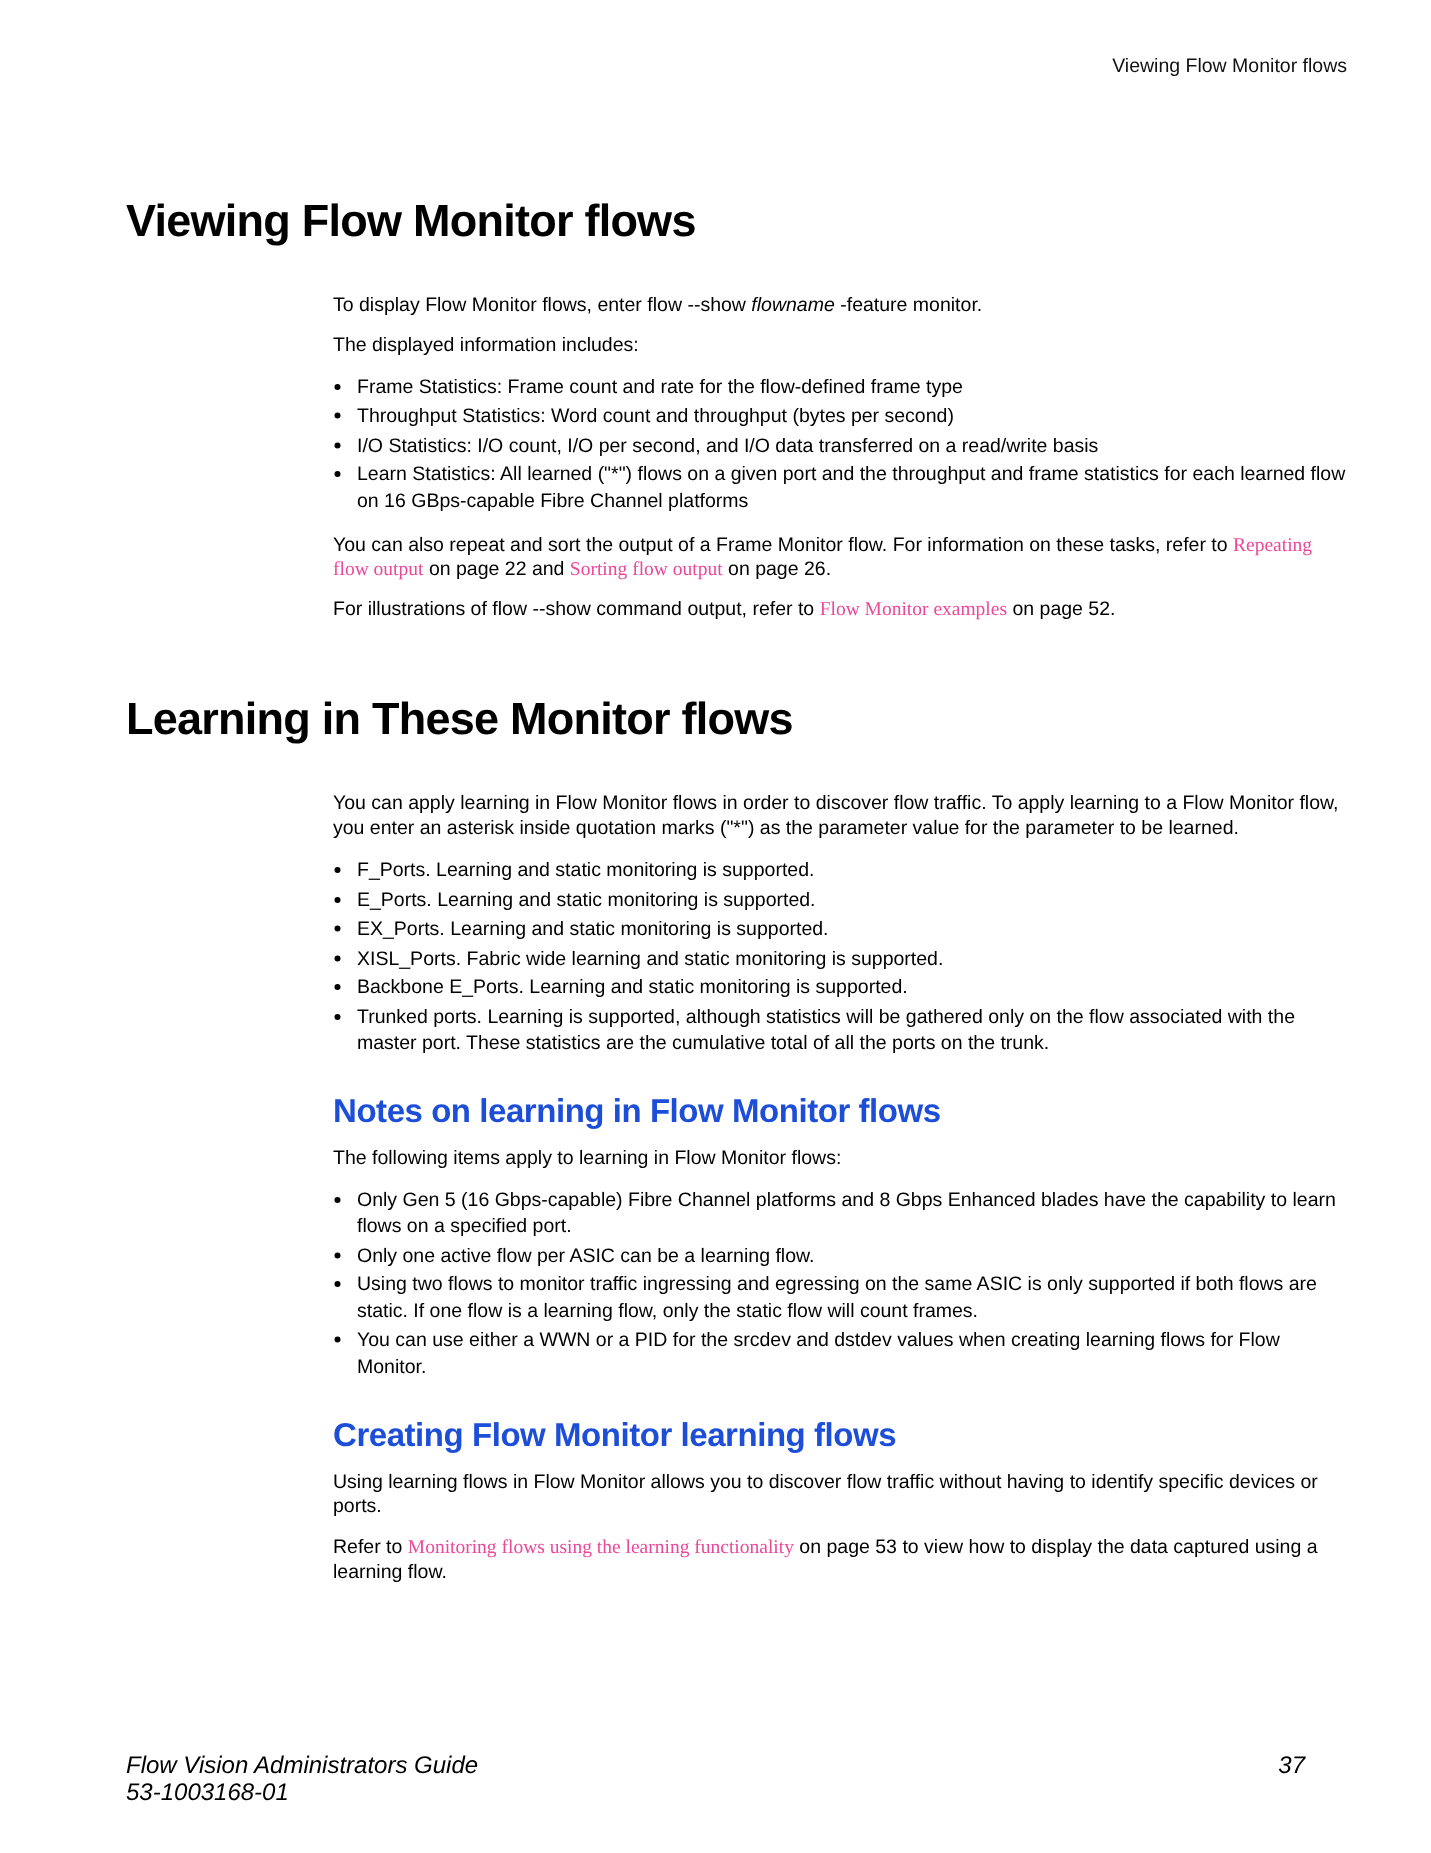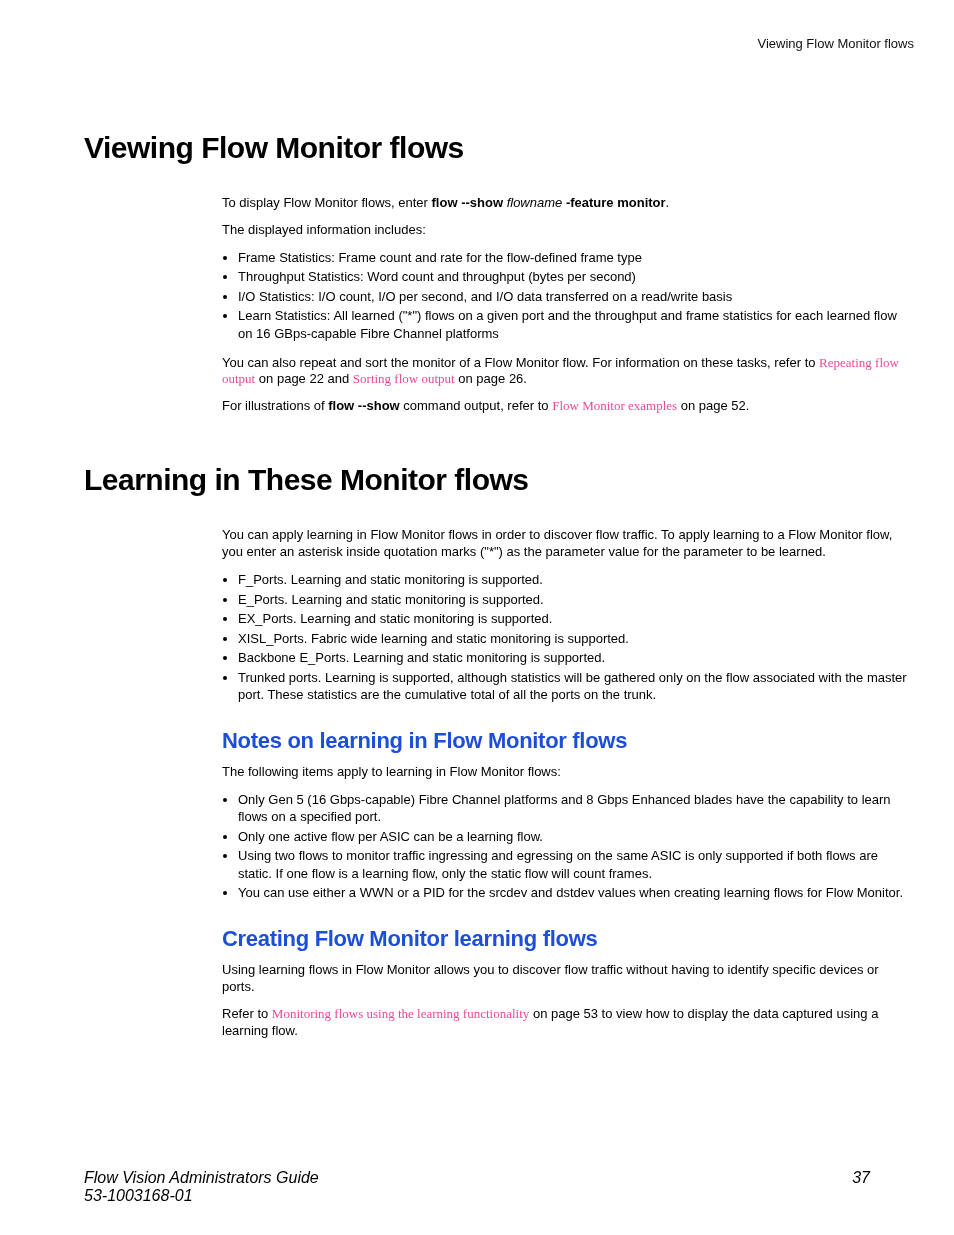--- a/index.html
+++ b/index.html
@@ -6,21 +6,21 @@
     margin: 0;
     padding: 0;
     background: #fff;
     font-family: Arial, Helvetica, sans-serif;
     color: #000;
   }
   .page {
     width: 954px;
     height: 1235px;
     box-sizing: border-box;
-    padding: 36px 40px 30px 84px;
+    padding: 36px 56px 30px 84px;
     position: relative;
   }
   .header {
     text-align: right;
     font-size: 13px;
     font-family: Arial, sans-serif;
     color: #111;
     margin-bottom: 80px;
   }
   h1 {
@@ -61,21 +61,21 @@
     position: absolute;
     bottom: 30px;
     left: 84px;
     right: 84px;
     display: flex;
     justify-content: space-between;
     font-style: italic;
     font-size: 16px;
   }
   .footer .right { font-style: italic; }
-  .bold { font-weight: bold; }
+  .bold { font-weight: normal; }
   .italic { font-style: italic; }
 </style>
 </head>
 <body>
 
 <div class="page">
   <div class="header">Viewing Flow Monitor flows</div>
 
   <h1>Viewing Flow Monitor flows</h1>
   <div class="indent">
@@ -83,21 +83,21 @@
       <span>To display Flow Monitor flows, enter </span><span class="bold">flow --show</span><span class="italic"> flowname </span><span class="bold">-feature monitor</span><span>.</span>
     </p>
     <p>The displayed information includes:</p>
     <ul>
       <li>Frame Statistics: Frame count and rate for the flow-defined frame type</li>
       <li>Throughput Statistics: Word count and throughput (bytes per second)</li>
       <li>I/O Statistics: I/O count, I/O per second, and I/O data transferred on a read/write basis</li>
       <li>Learn Statistics: All learned ("*") flows on a given port and the throughput and frame statistics for each learned flow on 16 GBps-capable Fibre Channel platforms</li>
     </ul>
     <p>
-      <span>You can also repeat and sort the monitor of a Flow Monitor flow. For information on these tasks, refer to </span><span class="link">Repeating flow output</span><span> on page 22 and </span><span class="link">Sorting flow output</span><span> on page 26.</span>
+      <span>You can also repeat and sort the output of a Frame Monitor flow. For information on these tasks, refer to </span><span class="link">Repeating flow output</span><span> on page 22 and </span><span class="link">Sorting flow output</span><span> on page 26.</span>
     </p>
     <p>
       <span>For illustrations of </span><span class="bold">flow --show</span><span> command output, refer to </span><span class="link">Flow Monitor examples</span><span> on page 52.</span>
     </p>
   </div>
 
   <h1 style="margin-top:48px">Learning in These Monitor flows</h1>
   <div class="indent">
     <p>You can apply learning in Flow Monitor flows in order to discover flow traffic. To apply learning to a Flow Monitor flow, you enter an asterisk inside quotation marks ("*") as the parameter value for the parameter to be learned.</p>
     <ul>

